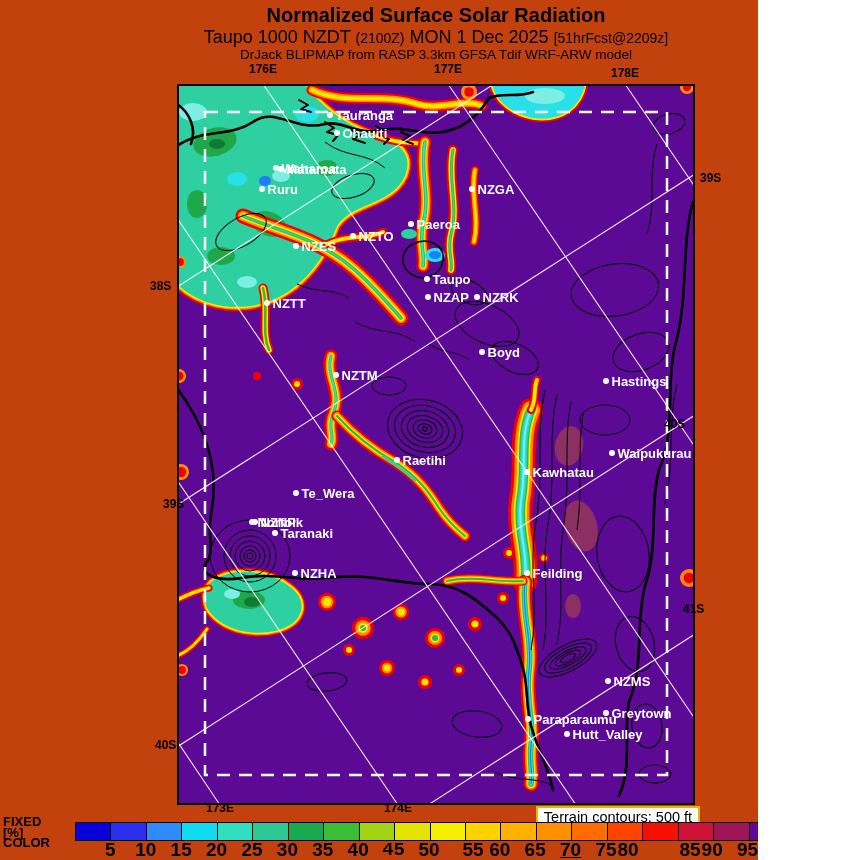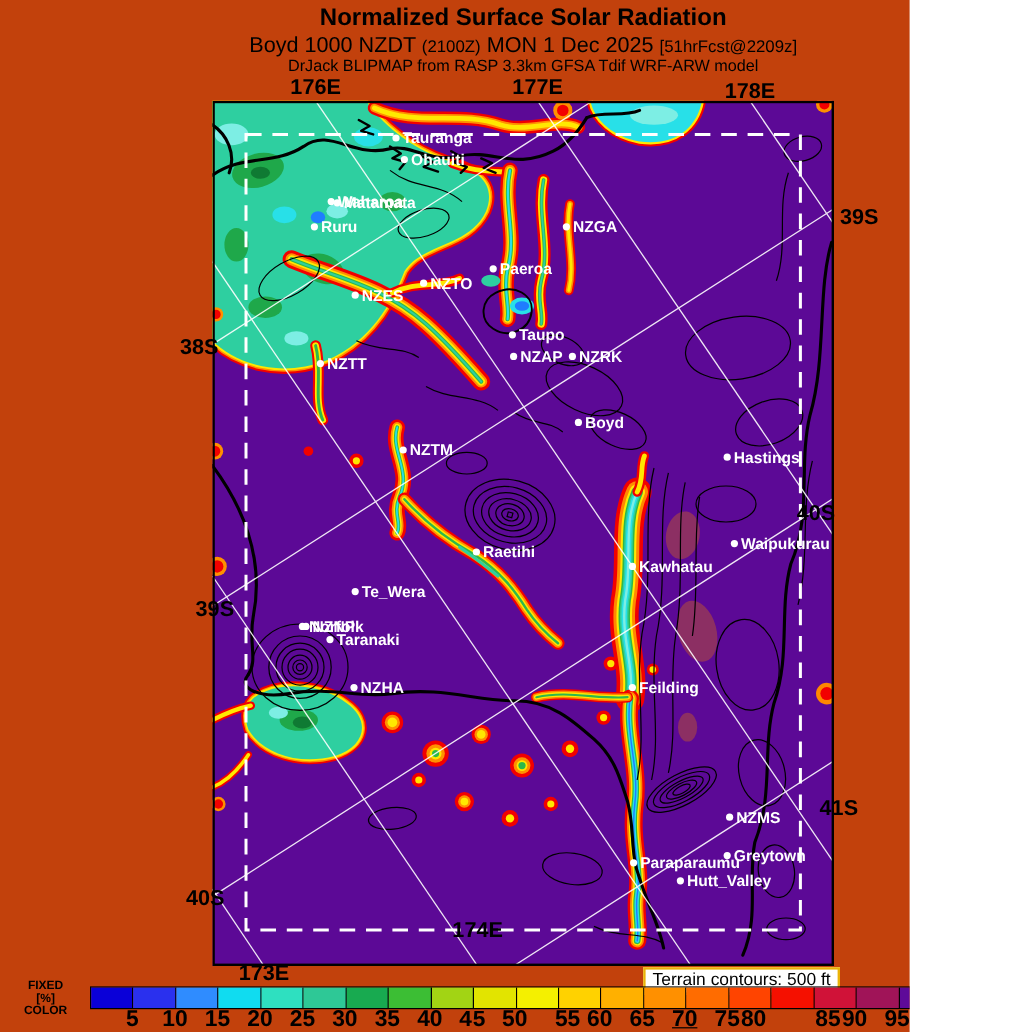--- a/index.html
+++ b/index.html
@@ -8,48 +8,48 @@
     font-family:"Liberation Sans", sans-serif;
   }
   .title1{position:absolute;left:11px;top:4px;width:850px;text-align:center;
     font-size:20px;font-weight:bold;color:#000;}
   .title2{position:absolute;left:11px;top:27px;width:850px;text-align:center;
     font-size:18px;color:#000;}
   .title2 .small{font-size:14px;}
   .title3{position:absolute;left:11px;top:47px;width:850px;text-align:center;
     font-size:13.5px;color:#000;}
   #mapsvg{position:absolute;left:177px;top:84px;}
-  .axis-label{position:absolute;font-size:18px;font-weight:bold;color:#000;white-space:nowrap;}
+  .axis-label{position:absolute;font-size:12px;font-weight:bold;color:#000;white-space:nowrap;}
   .axis-center{transform:translateX(-50%);}
   #terrain-box{
     position:absolute;left:536px;top:806px;width:160px;height:19px;
     border:2px solid #eab308;background:#fff;color:#000;
     font-size:14.5px;line-height:19px;text-align:center;white-space:nowrap;
   }
   .fixedlab{
-    position:absolute;width:70px;text-align:center;color:#000;
-    font-size:10px;font-weight:bold;line-height:10.5px;letter-spacing:0px;
+    position:absolute;width:70px;text-align:left;color:#000;
+    font-size:13px;font-weight:bold;line-height:10.5px;letter-spacing:0px;
   }
   #cbar{position:absolute;left:75px;top:822px;width:708px;height:17px;
     border:1px solid #000;display:flex;box-sizing:content-box;}
   .cbar-cell{flex:1 1 auto;border-right:1px solid #000;}
   .cbar-cell:last-child{border-right:none;}
   #cbar-ticks{position:absolute;left:75px;top:839px;width:708px;height:21px;}
   .cbar-tick{position:absolute;top:0;transform:translateX(-50%);
     font-size:19px;font-weight:bold;color:#000;}
   .st-label{font-size:13px;font-weight:bold;fill:#ffffff;}
 </style>
 </head>
 <body>
 
 <div id="stage">
 
   <div class="title1">Normalized Surface Solar Radiation</div>
   <div class="title2">
-    <span>Boyd 1000 NZDT</span>
+    <span>Taupo 1000 NZDT</span>
     <span class="small">(2100Z)</span>
     <span>MON 1 Dec 2025</span>
     <span class="small">[51hrFcst@2209z]</span>
   </div>
   <div class="title3">DrJack BLIPMAP from RASP 3.3km GFSA Tdif WRF-ARW model</div>
 
   <svg id="mapsvg" width="518" height="721" viewBox="0 0 518 721">
     <rect x="0" y="0" width="518" height="721" fill="#5c0996"></rect>
 
     <g id="art">
@@ -410,20 +410,20 @@
       <span class="cbar-tick" style="left: 553px;">80</span>
       <span class="cbar-tick" style="left: 615px;">85</span>
       <span class="cbar-tick" style="left: 637.2px;">90</span>
       <span class="cbar-tick" style="left: 672.6px;">95</span>
     </div>
 
 <div class="axis-label axis-center" style="left: 263px; top: 62px;">176E</div>
     <div class="axis-label axis-center" style="left: 448px; top: 62px;">177E</div>
     <div class="axis-label axis-center" style="left: 625px; top: 66px;">178E</div>
     <div class="axis-label axis-center" style="left: 220px; top: 801px;">173E</div>
-    <div class="axis-label axis-center" style="left: 398px; top: 765px;">174E</div>
+    <div class="axis-label axis-center" style="left: 398px; top: 801px;">174E</div>
     <div class="axis-label" style="left: 150px; top: 279px;">38S</div>
     <div class="axis-label" style="left: 700px; top: 171px;">39S</div>
     <div class="axis-label" style="left: 163px; top: 497px;">39S</div>
     <div class="axis-label" style="left: 664px; top: 417px;">40S</div>
     <div class="axis-label" style="left: 155px; top: 738px;">40S</div>
-    <div class="axis-label" style="left: 683px; top: 663px;">41S</div>
+    <div class="axis-label" style="left: 683px; top: 602px;">41S</div>
   </div>
 
 </body></html>

